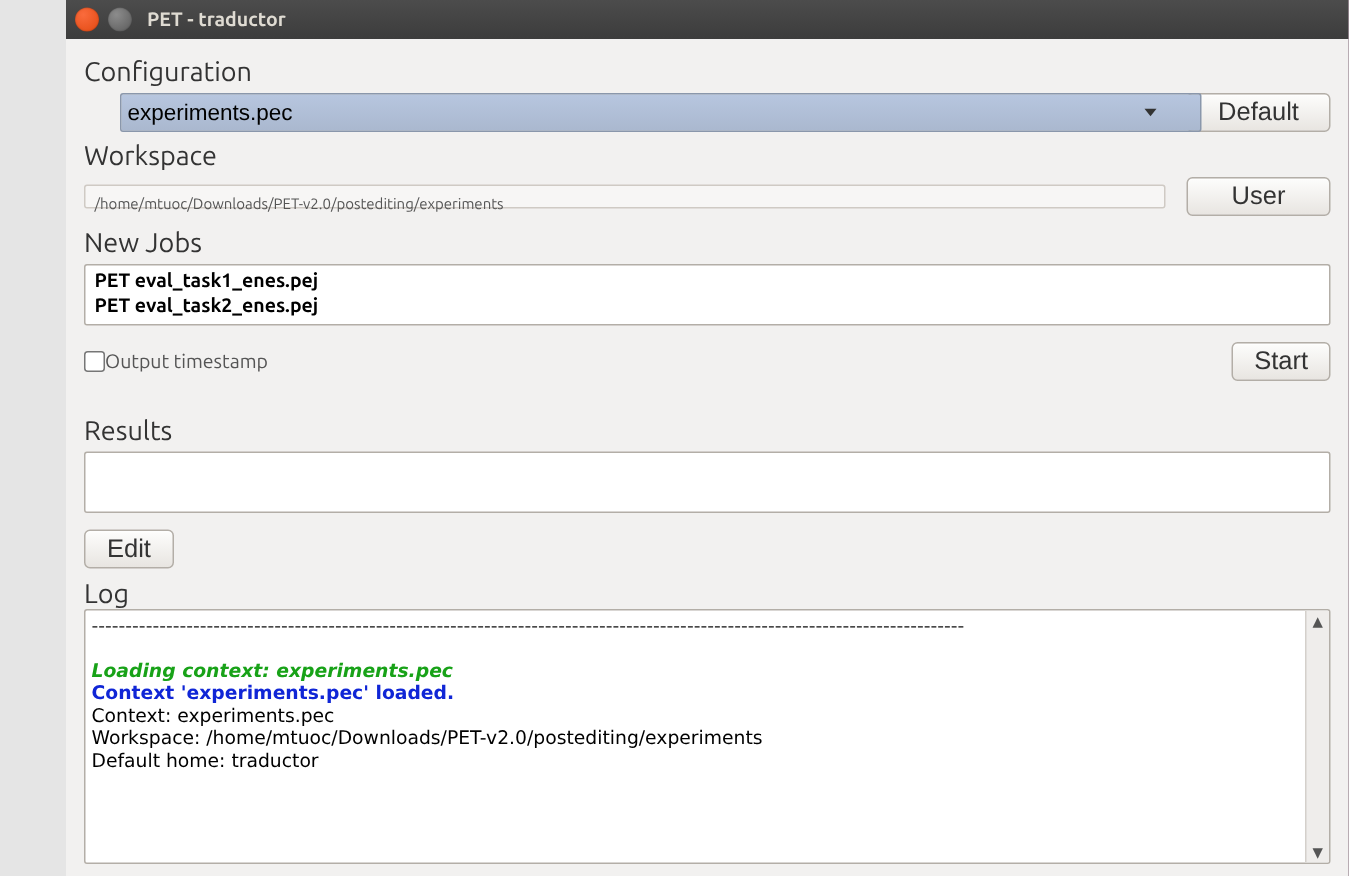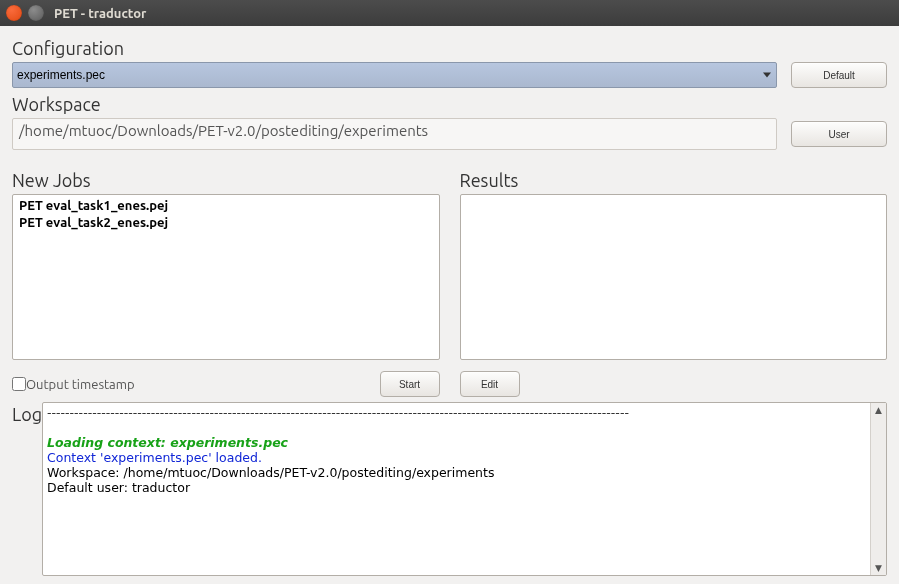--- a/index.html
+++ b/index.html
@@ -1,64 +1,64 @@
 <!DOCTYPE html>
 <html><head>
 <meta charset="utf-8">
 <style>
   * { box-sizing: border-box; margin: 0; padding: 0; }
   html, body { width: 899px; height: 584px; font-family: "Ubuntu", "DejaVu Sans", sans-serif; font-size: 13px; background: #2c001e; overflow: hidden; }
-  .window { width: 899px; height: 584px; background: #e5e5e5; display: flex; flex-direction: column; }
+  .window { width: 899px; height: 584px; background: #e5e5e5; display: flex; flex-direction: column; padding-left: 44px; }
   .titlebar { height: 26px; background: linear-gradient(to bottom, #4c4c4c, #3c3c3c); display: flex; align-items: center; padding: 0 6px; gap: 6px; }
   .tb-btn { width: 16px; height: 16px; border-radius: 50%; display:inline-block; }
   .tb-close { background: radial-gradient(circle at 35% 30%, #fa6b3c, #e24912); box-shadow: inset 0 0 1px rgba(0,0,0,.5); }
   .tb-min { background: radial-gradient(circle at 35% 30%, #8c8c8c, #5a5a5a); box-shadow: inset 0 0 1px rgba(0,0,0,.5); }
   .tb-title { color: #dfdbd2; font-weight: bold; font-size: 13px; margin-left: 4px; }
   .content { flex:1; padding: 10px 12px 8px 12px; display:flex; flex-direction:column; gap:4px; background:#f2f1f0;}
   .label { font-size: 18px; color:#333; margin-top:2px; }
   .row { display:flex; align-items:center; gap:14px; }
   .row .grow { flex:1; }
   .combo { height: 26px; position:relative; }
   .combo select {
-    width:100%; height:100%; font-size:12px; padding:2px 4px;
+    width:100%; height:100%; font-size:15px; padding:2px 4px;
     background: linear-gradient(to bottom,#b7c6df,#aab8cf);
     border:1px solid #8a97ab; border-radius:2px;
-    appearance:none; -webkit-appearance:none;
+    appearance:none;margin-left:24px; -webkit-appearance:none;
   }
   .combo::after{
     content:""; position:absolute; right:6px; top:50%; transform:translateY(-50%);
     border-left:4px solid transparent; border-right:4px solid transparent; border-top:5px solid #333; pointer-events:none;
   }
   .input-ro {
-    width:100%; height:32px; background:#f7f6f5; border:1px solid #cfcac4; border-radius:2px;
-    padding:2px 6px; color:#555; font-size:15px; line-height:20px;
+    width:100%; height:16px; background:#f7f6f5; border:1px solid #cfcac4; border-radius:2px;
+    padding:2px 6px; color:#555; font-size:10px; line-height:20px;
   }
   .btn {
     min-width:96px; height:26px; padding:0 14px;
     background: linear-gradient(to bottom,#fdfdfc,#e8e5e1);
     border:1px solid #b3aea7; border-radius:4px;
-    font-size:10px; color:#333; cursor:pointer;
+    font-size:17px; color:#333; cursor:pointer;
     box-shadow: 0 1px 0 rgba(255,255,255,.6) inset;
   }
-  .two-col { display:flex; gap:20px; margin-top:14px;}
+  .two-col { display:flex; gap:20px; margin-top:2px;flex-direction:column;}
   .col { flex:1; display:flex; flex-direction:column; gap:4px; }
   .listbox { flex:1; height:200px; background:#fff; border:1px solid #b3aea7; border-radius:2px; padding:2px 4px; overflow:auto; font-size:13px; }
   .list-item { padding:0 2px; line-height:17px; white-space:nowrap; cursor:default;font-weight:bold; }
   .under-row { display:flex; align-items:center; justify-content:space-between; margin-top:6px; height:28px;}
   .chk { display:flex; align-items:center; gap:0; color:#555; font-size:13px;}
   .chk input { width:14px; height:14px; }
-  .logbox-wrap { flex:1; display:flex; flex-direction:row;justify-content:center; }
+  .logbox-wrap { flex:1; display:flex; flex-direction:column;justify-content:center; }
   .logbox { flex:1; min-height:100px; background:#fff; border:1px solid #b3aea7; border-radius:2px; position:relative; overflow:hidden; }
   .logbox .scroll { position:absolute; right:0; top:0; bottom:0; width:16px; background:#efedeb; border-left:1px solid #d4d0cb; display:flex; flex-direction:column; align-items:center;}
   .scr-btn{ width:14px; height:14px; display:flex; align-items:center; justify-content:center; color:#555; font-size:9px; cursor:pointer;}
   .scr-track{ flex:1; width:100%; }
   .log-inner { position:absolute; left:4px; right:18px; top:2px; bottom:2px; font-size:12.5px; line-height:15px; white-space:nowrap; font-family:"DejaVu Sans", sans-serif; }
   .log-sep{ color:#333; letter-spacing:0; }
   .log-green{ color:#18a218; font-weight:bold; font-style:italic;}
-  .log-blue{ color:#1026d6; font-weight:normal;}
+  .log-blue{ color:#1026d6; font-weight:bold;}
 </style>
 </head>
 <body>
 
 <div class="window">
   <div class="titlebar">
     <span class="tb-btn tb-close"></span>
     <span class="tb-btn tb-min"></span>
     <span class="tb-title">PET - traductor</span>
   </div>
@@ -107,22 +107,23 @@
     </div>
 
     <div class="logbox-wrap">
       <div class="label">Log</div>
       <div class="logbox">
         <div class="log-inner">
           <div class="log-sep">---------------------------------------------------------------------------------------------------------------------------------</div>
           <div style="height:15px;"></div>
           <div class="log-green">Loading context: experiments.pec</div>
           <div class="log-blue">Context 'experiments.pec' loaded.</div>
+          <div>Context: experiments.pec</div>
           <div>Workspace: /home/mtuoc/Downloads/PET-v2.0/postediting/experiments</div>
-          <div>Default user: traductor</div>
+          <div>Default home: traductor</div>
         </div>
         <div class="scroll">
           <div class="scr-btn">▲</div>
           <div class="scr-track"></div>
           <div class="scr-btn">▼</div>
         </div>
       </div>
     </div>
 
   </div>

